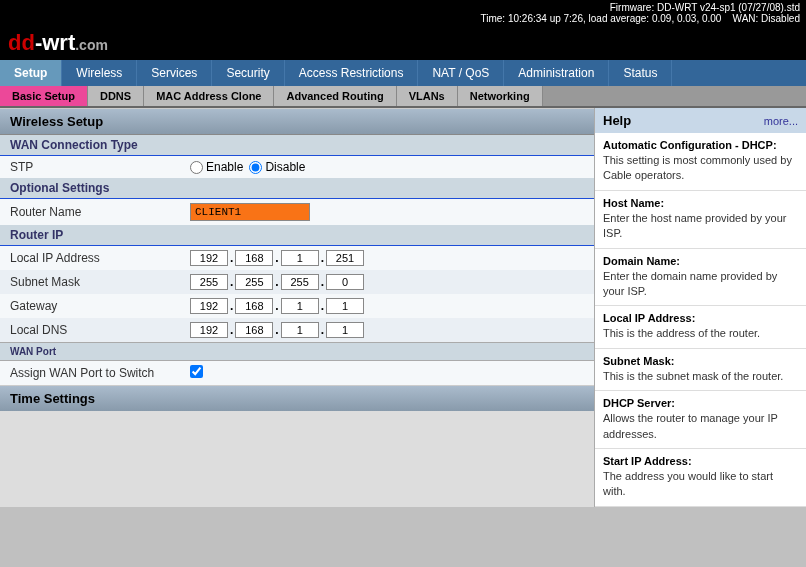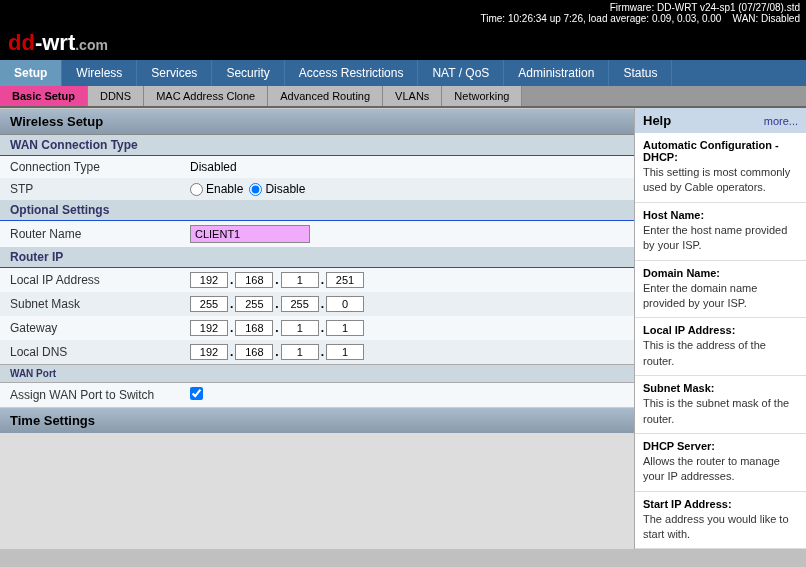--- a/index.html
+++ b/index.html
@@ -21,21 +21,21 @@
     #nav-tabs .tab {
       padding: 6px 14px; color: #fff; font-size: 12px; cursor: pointer;
       border-right: 1px solid #4477aa; white-space: nowrap;
     }
     #nav-tabs .tab.active { background: #6699bb; color: #fff; font-weight: bold; }
 
     
     #sub-tabs { background: #999; display: flex; border-bottom: 2px solid #666; }
     #sub-tabs .sub-tab {
       padding: 4px 12px; color: #000; font-size: 11px; cursor: pointer;
-      border-right: 1px solid #888; background: #bbb;
+      border-right: 1px solid #888; background: #bbb; font-weight: bold;
     }
     #sub-tabs .sub-tab.active { background: #ec4899; font-weight: bold; }
 
     
     #main { display: flex; background: #ddd; }
 
     
     #content { flex: 1; padding: 0; }
 
     
@@ -53,31 +53,31 @@
 
     
     .content-table { width: 100%; border-collapse: collapse; }
     .content-table td { padding: 4px 10px; vertical-align: middle; }
     .content-table tr:nth-child(even) { background: #eaeff4; }
     .content-table tr:nth-child(odd) { background: #f5f8fa; }
     .label-col { width: 180px; color: #333; }
 
     
     .ip-input { width: 38px; border: 1px solid #888; padding: 1px 3px; font-size: 11px; text-align: center; background: #fff; }
-    .text-input { border: 1px solid #888; padding: 2px 4px; font-size: 11px; background: #f0abfc; width: 120px; }
+    .text-input { border: 1px solid #888; padding: 2px 4px; font-size: 11px; background: #f97316; width: 120px; font-family: Liberation Mono, monospace; }
 
     
     .radio-group { display: flex; align-items: center; gap: 6px; }
     .radio-group label { display: flex; align-items: center; gap: 3px; }
 
     
     .checkbox-cell { padding-left: 10px; }
 
     
-    #help-sidebar { width: 172px; background: #fff; border-left: 1px solid #aaa; padding: 0; }
+    #help-sidebar { width: 212px; background: #fff; border-left: 1px solid #aaa; padding: 0; }
     #help-header { background: #c8d8e8; padding: 5px 8px; display: flex; justify-content: space-between; align-items: center; }
     #help-header span { font-weight: bold; font-size: 13px; }
     #help-header a { font-size: 11px; color: #339; text-decoration: none; }
     .help-section { padding: 6px 8px; border-bottom: 1px solid #ddd; }
     .help-section .help-title { font-weight: bold; font-size: 11px; margin-bottom: 2px; }
     .help-section .help-text { font-size: 11px; color: #333; line-height: 1.4; }
 
     
     .ip-group { display: flex; align-items: center; gap: 1px; }
     .ip-sep { font-size: 12px; font-weight: bold; padding: 0 1px; }
@@ -125,24 +125,20 @@
 
 <div id="main">
 
   <div id="content">
 
     <div class="section-header">Wireless Setup</div>
 
     <div class="sub-section-header">WAN Connection Type</div>
     <table class="content-table">
       <tbody>
-          <tr>
-        <td class="label-col">Connection Type</td>
-        <td>Disabled</td>
-      </tr>
       <tr>
         <td class="label-col">STP</td>
         <td>
           <div class="radio-group">
             <label>
               <input type="radio" name="stp" value="enable" style="">
               <span>Enable</span>
             </label>
             <label>
               <input type="radio" name="stp" value="disable" checked="" style="">

